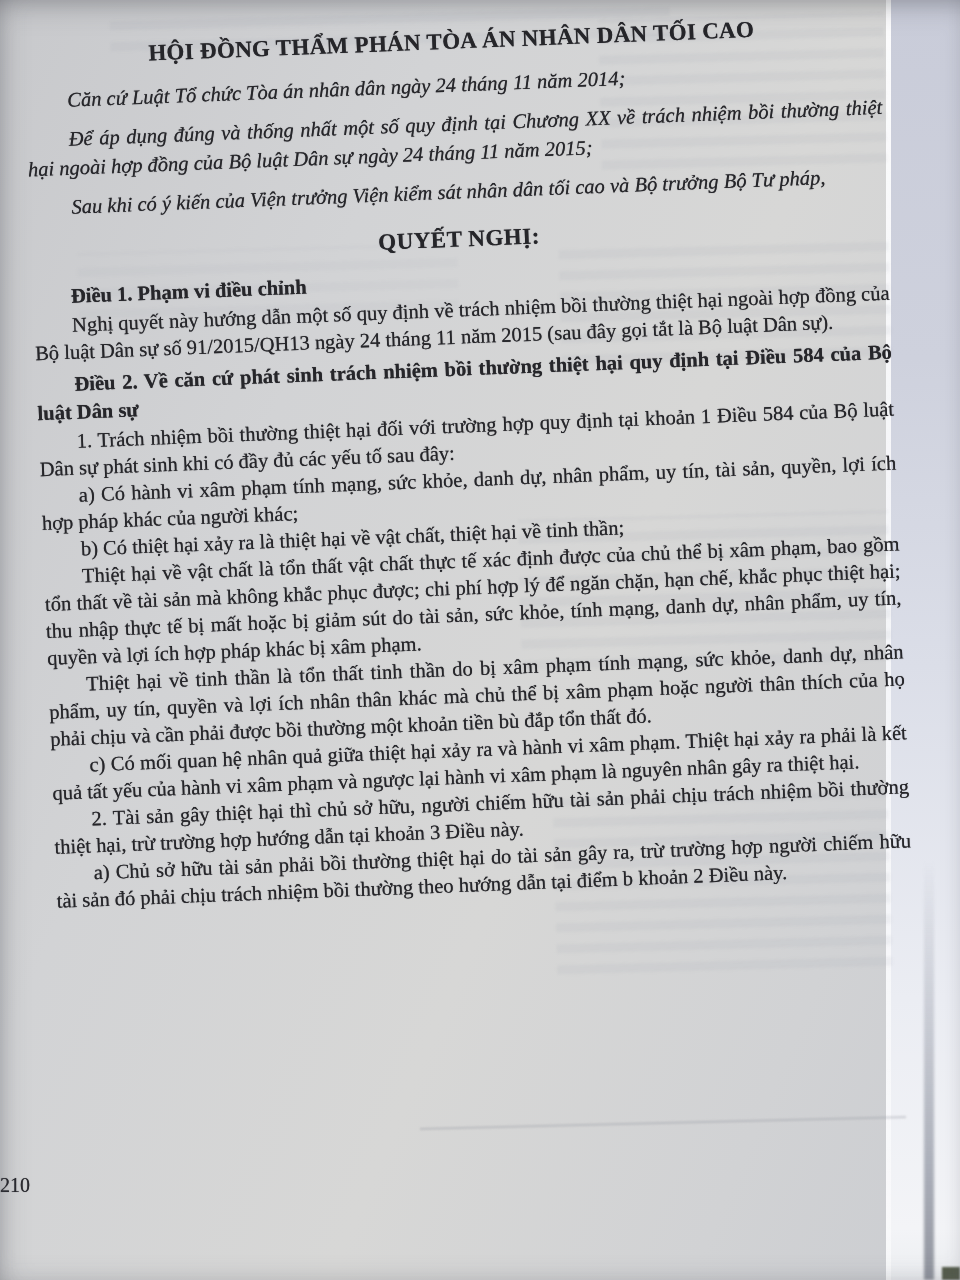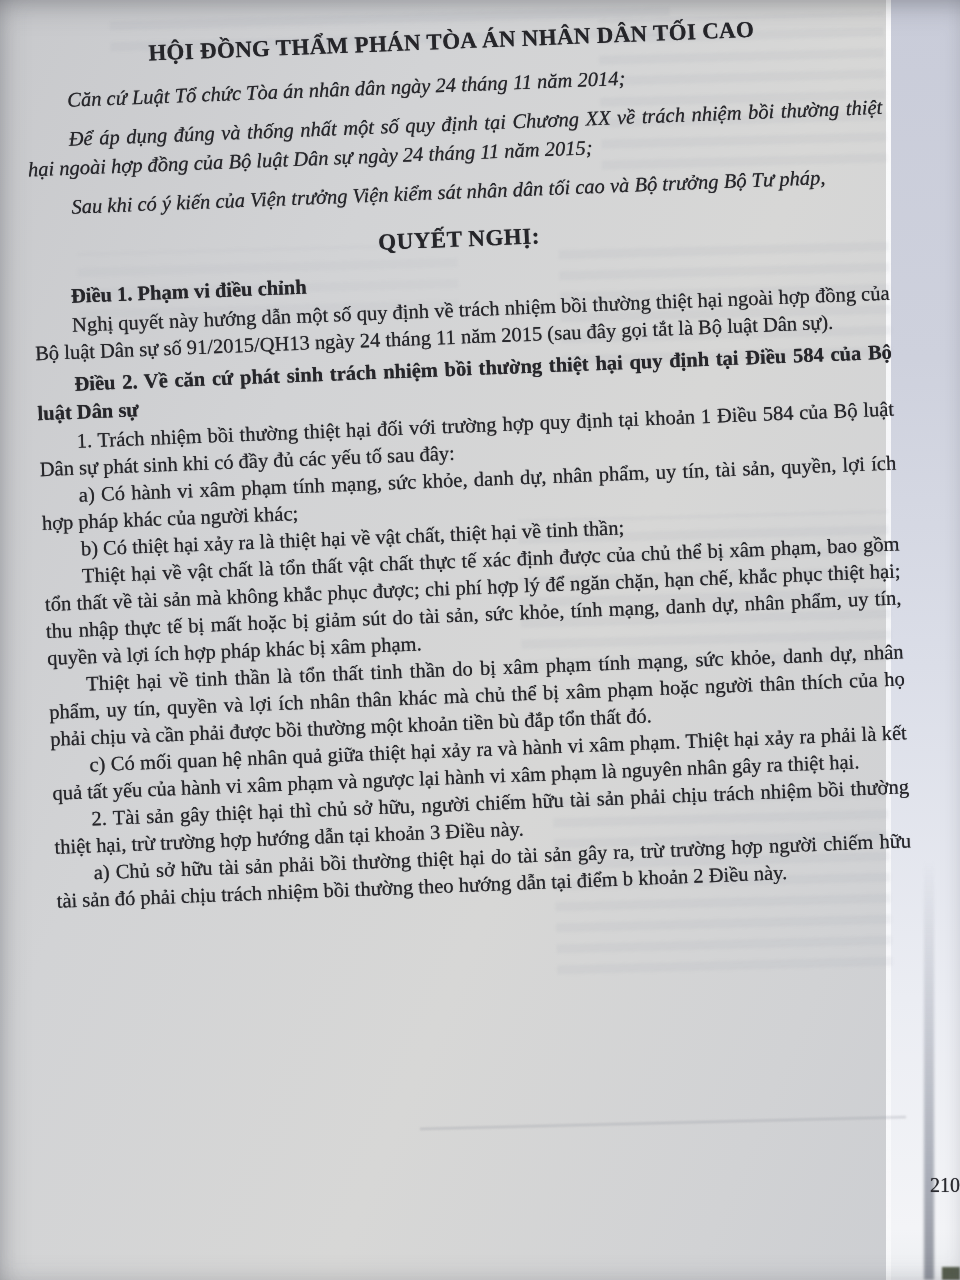--- a/index.html
+++ b/index.html
@@ -78,21 +78,21 @@
   }
   h3.article {
     margin:4px 0 2px 0; font-size:20.5px; font-weight:bold;
     line-height:28px; text-indent:38px; text-align:justify;
   }
   p.body {
     margin:0; font-size:20.5px; line-height:27px;
     text-indent:38px; text-align:justify;
   }
   .page-number {
-    position:absolute; left:0; top:1174px; width:960px; text-align:right;
+    position:absolute; left:0; top:1174px; width:960px; text-align:left;
     font-size:20px; color:#2b2b30; text-shadow:0 0 .7px rgba(38,38,44,.85);
   }
 </style>
 </head>
 <body>
 
 <div class="photo">
 
   <div class="edge"></div>
   <div class="corner-dark"></div>

